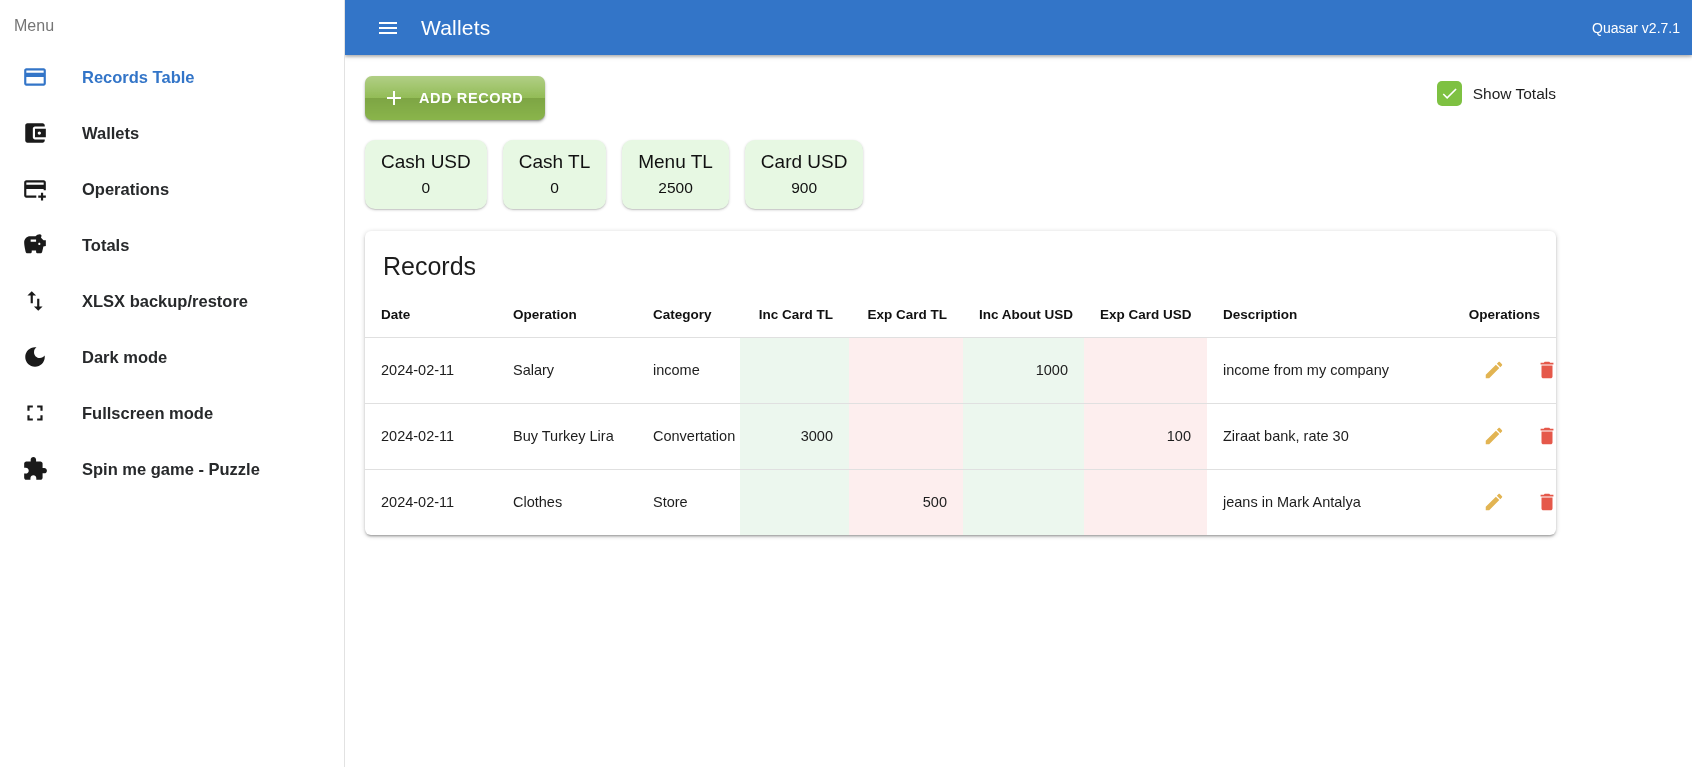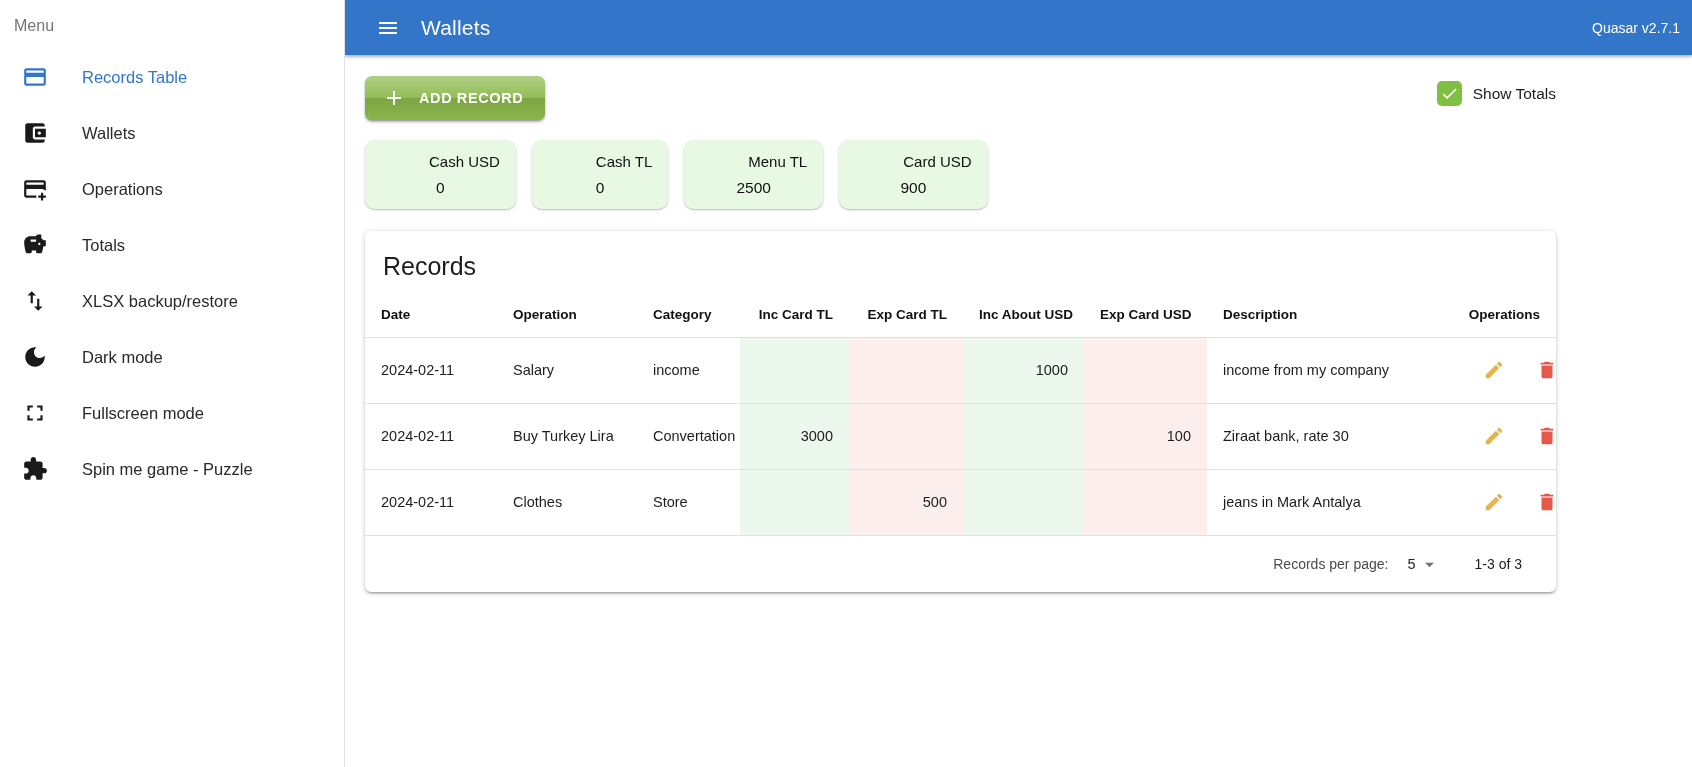--- a/index.html
+++ b/index.html
@@ -24,21 +24,21 @@
     position:absolute;left:0;top:0;width:345px;height:767px;
     background:#fff;border-right:1px solid #e2e2e2;z-index:3;
   }
   .menu-label{padding:17px 16px 14px 14px;font-size:16px;color:#757575;}
   .nav-item{
     display:flex;align-items:center;height:56px;padding-left:22px;
     cursor:pointer;
   }
   .nav-item .nav-icon{width:26px;height:26px;flex:0 0 26px;display:flex;align-items:center;}
   .nav-item .nav-icon svg{width:26px;height:26px;fill:#1a1a1a;}
-  .nav-item .nav-label{margin-left:34px;font-size:16.5px;color:#27292b;}
+  .nav-item .nav-label{margin-left:34px;font-size:16.5px;color:#27292b;font-weight:bold;}
   .nav-item.active .nav-icon svg{fill:var(--primary-blue);}
   .nav-item.active .nav-label{color:var(--primary-blue);}
   
   .header{
     position:absolute;left:345px;top:0;width:1347px;height:55px;
     background:var(--primary-blue);color:#fff;display:flex;align-items:center;
     padding:0 12px;z-index:2;
     box-shadow:0 1px 5px rgba(0,0,0,.25),0 2px 2px rgba(0,0,0,.14);
   }
   .burger-btn{
@@ -74,21 +74,21 @@
   }
   .checkbox svg{width:19px;height:19px;fill:#fff;}
   .show-totals .cb-label{margin-left:11px;font-size:15.5px;color:#1d1d1d;}
   
   .cards-row{display:flex;gap:16px;margin-top:20px;}
   .wallet-card{
     background:var(--wallet-card-bg);border-radius:10px;min-width:96px;
     padding:9px 16px;text-align:center;
     box-shadow:0 1px 3px rgba(0,0,0,.18),0 1px 1px rgba(0,0,0,.1);
   }
-  .wallet-card .w-name{font-size:15px;color:#111;line-height:26px;margin-left:48px;}
+  .wallet-card .w-name{font-size:19px;color:#111;line-height:26px;}
   .wallet-card .w-value{font-size:15.5px;color:#111;line-height:25px;}
   
   .records-card{
     margin-top:22px;width:1191px;background:#fff;border-radius:6px;
     box-shadow:0 1px 5px rgba(0,0,0,.2),0 2px 2px rgba(0,0,0,.14),0 3px 1px -2px rgba(0,0,0,.12);
   }
   .records-title{font-size:25px;color:#1d1d1d;padding:21px 16px 12px 18px;}
   table.records-table{width:100%;border-collapse:collapse;table-layout:fixed;}
   .records-table th{
     height:44px;padding:0 16px;font-size:13.5px;font-weight:700;color:#111;
@@ -332,26 +332,16 @@
                     <path d="M3 17.25V21h3.75L17.81 9.94l-3.75-3.75L3 17.25zM20.71 7.04c.39-.39.39-1.02 0-1.41l-2.34-2.34c-.39-.39-1.02-.39-1.41 0l-1.83 1.83 3.75 3.75 1.83-1.83z"></path>
                   </svg></button>
               <button class="icon-btn"><svg class="delete-svg" viewBox="0 0 24 24">
                     <path d="M6 19c0 1.1.9 2 2 2h8c1.1 0 2-.9 2-2V7H6v12zM19 4h-3.5l-1-1h-5l-1 1H5v2h14V4z"></path>
                   </svg></button>
             </td>
           </tr>
         </tbody>
       </table>
 
-      <div class="pagination">
-        <span class="pp-label">Records per page:</span>
-        <span class="pp-select">
-          <span class="pp-value">5</span>
-          <svg viewBox="0 0 24 24">
-              <path d="M7 10l5 5 5-5z"></path>
-            </svg>
-        </span>
-        <span class="range-label">1-3 of 3</span>
-      </div>
     </div>
 
   </div>
 </main>
 
 </body></html>

